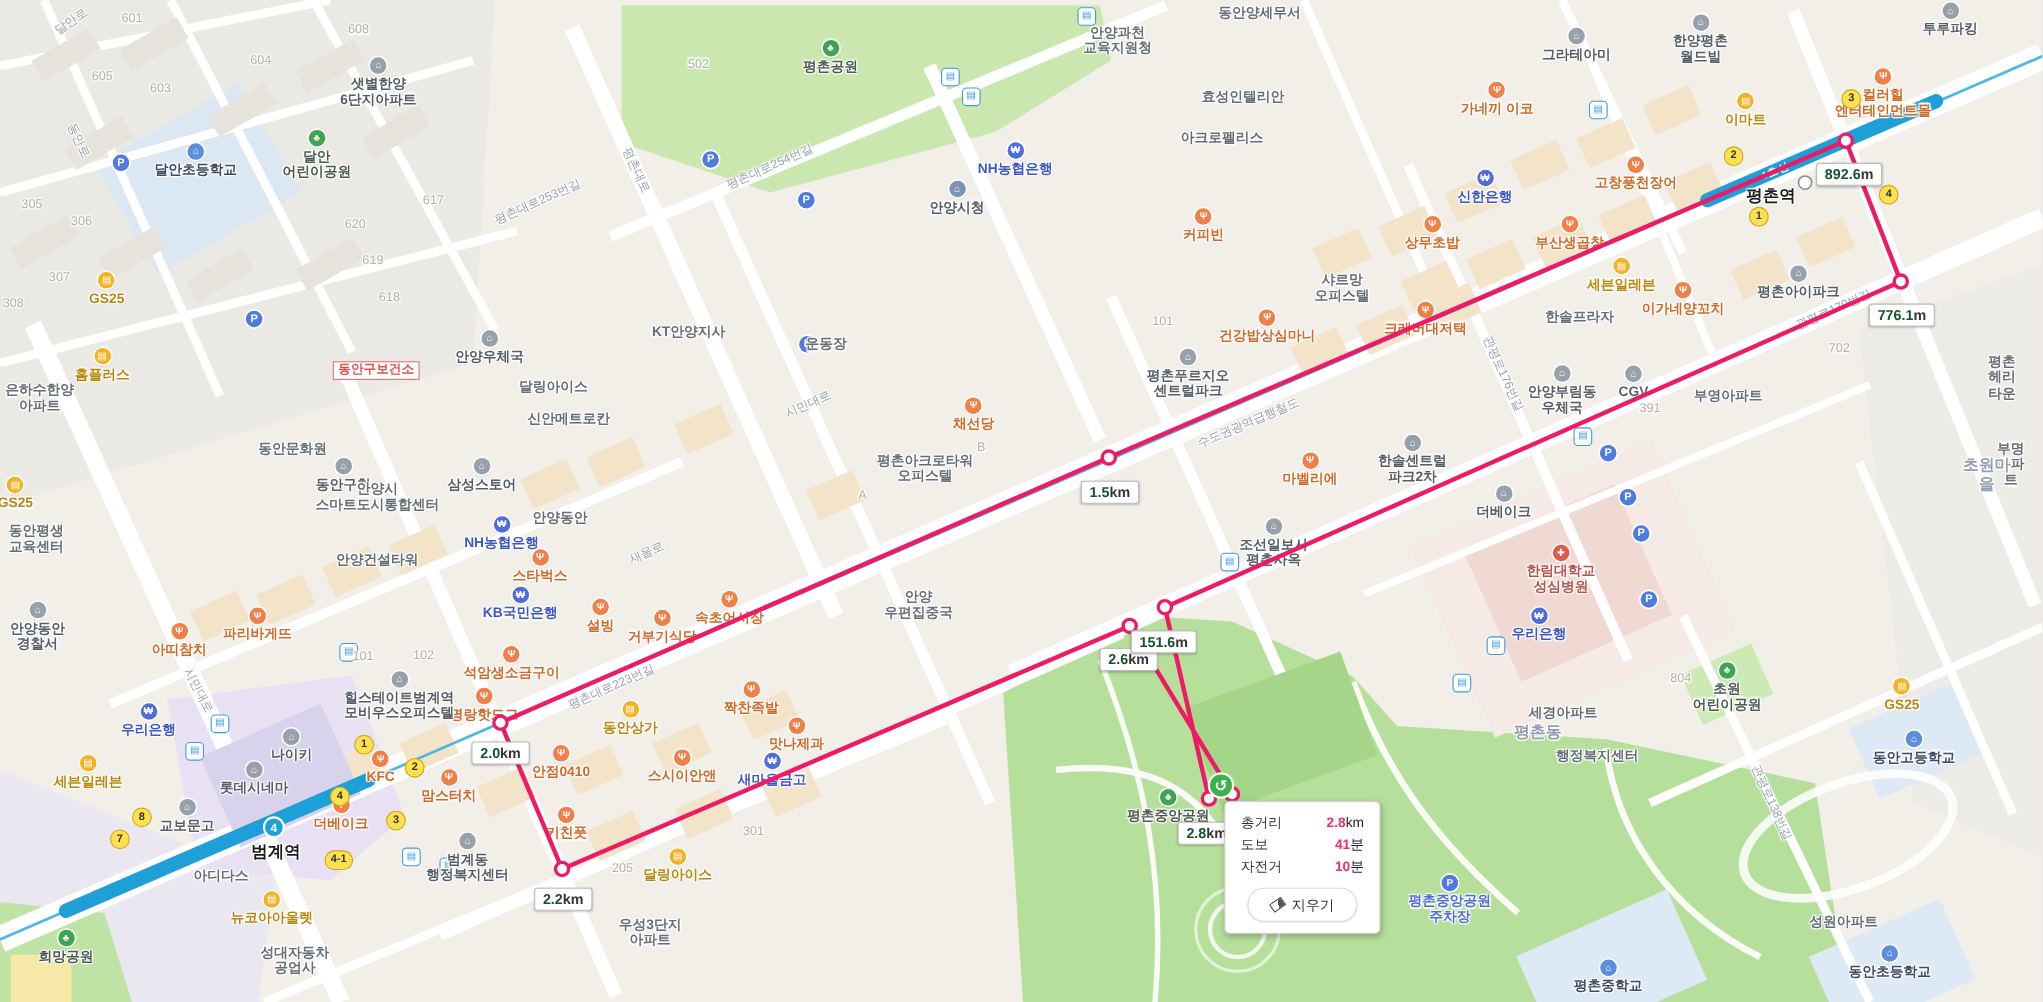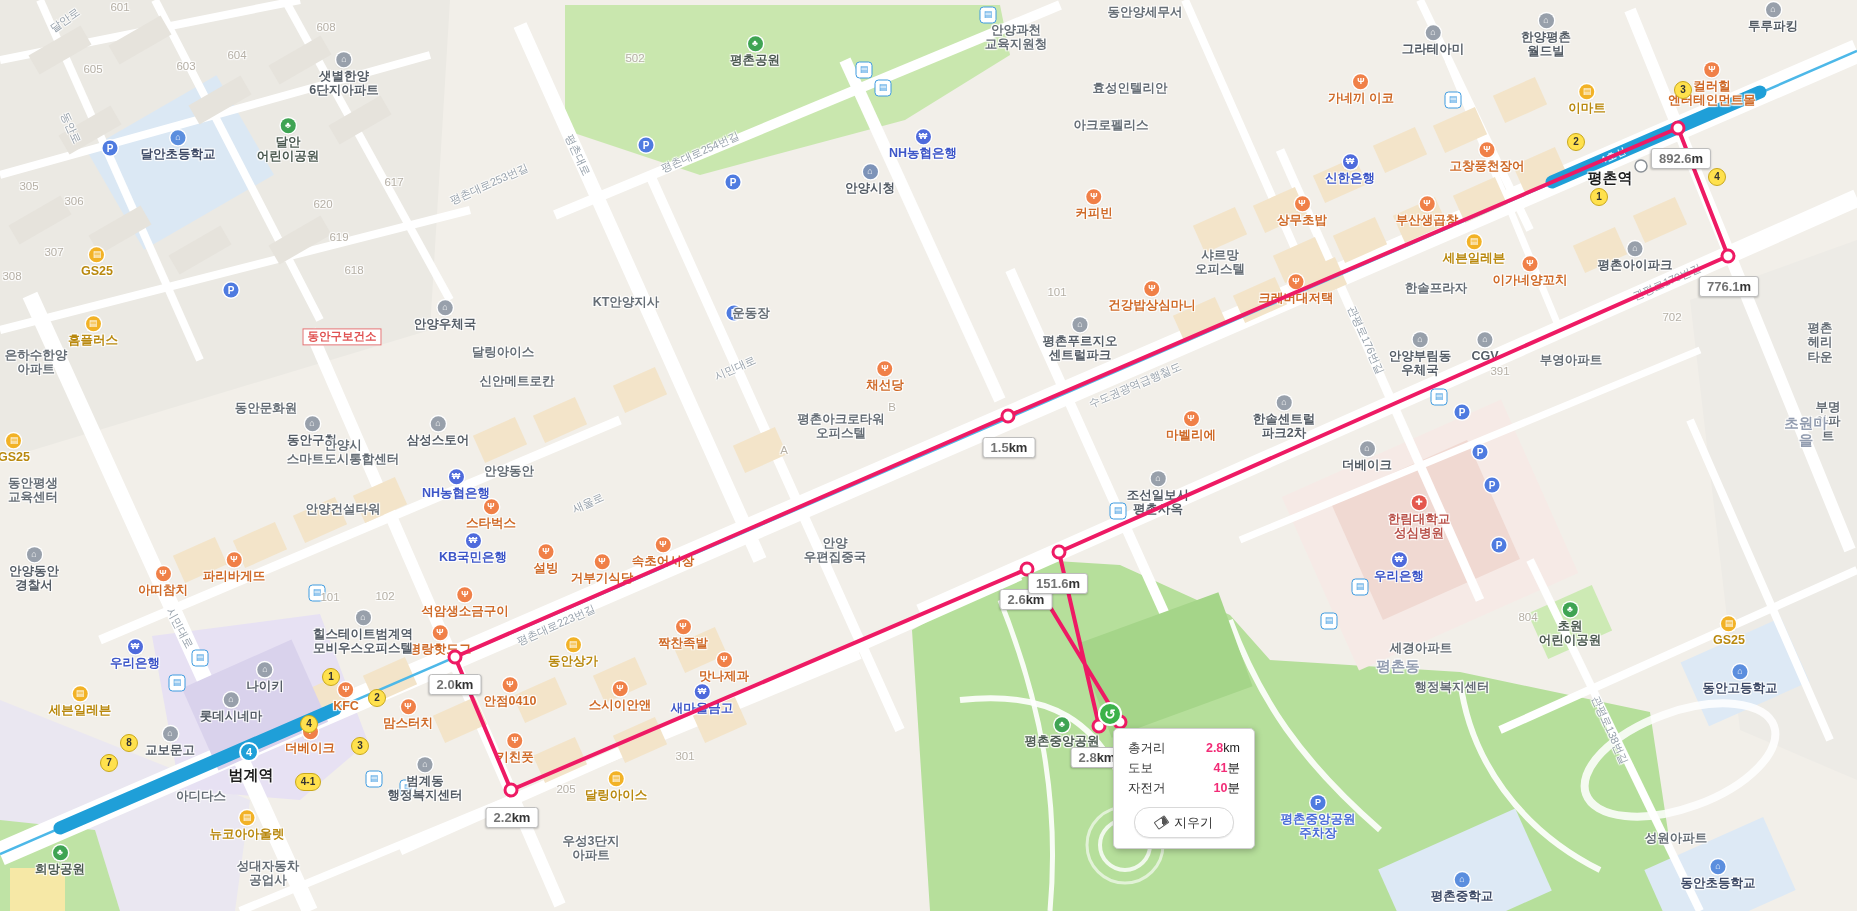--- a/index.html
+++ b/index.html
@@ -35,21 +35,21 @@
   .badge.wide{width:24px;}
   .micon{position:absolute;transform:translate(-50%,-50%);z-index:9;width:15px;height:15px;
        text-align:center;}
   .micon.bus{background:#fff;border:1.5px solid #3f9be0;border-radius:4px;color:#3f9be0;
        font-size:9px;line-height:13px;font-weight:700;}
   .micon.park{background:#4f7be0;border-radius:50%;color:#fff;font-size:10px;line-height:15px;
        font-weight:700;box-shadow:0 0 0 1.5px #fff;}
   .dlabel{position:absolute;transform:translate(-50%,0);background:#fff;border:1px solid #bdbdbd;
        border-radius:3px;padding:2px 7px;font-size:13px;font-weight:700;z-index:44;
        box-shadow:0 1px 2px rgba(0,0,0,.2);white-space:nowrap;}
-  .dlabel b{color:#737373;} .dlabel span{color:#333;}
+  .dlabel b{color:#14532d;} .dlabel span{color:#333;}
   .dlabel.top{z-index:46;}
   #popup{position:absolute;left:1113px;top:728px;width:140px;background:#fff;border:1px solid #cfcfcf;
        border-radius:5px;box-shadow:1px 2px 6px rgba(0,0,0,.25);z-index:60;padding:9px 0 10px;}
   .prow{display:flex;justify-content:space-between;padding:0 14px;font-size:12.5px;color:#333;
        line-height:20px;}
   .prow .pv b{color:#f22c77;font-weight:700;} .prow .pv span{color:#222;}
   #clearbtn{display:flex;align-items:center;justify-content:center;gap:6px;margin:9px auto 0;
        width:98px;height:29px;border:1px solid #d9d9d9;border-radius:15px;background:#fff;
        font-size:13px;color:#333;cursor:pointer;box-shadow:0 1px 1px rgba(0,0,0,.08);}
   .eraser{display:inline-block;width:11px;height:7px;border:1.5px solid #555;border-radius:1px;
@@ -159,23 +159,23 @@
       <rect x="-30" y="-11" width="60" height="22" transform="translate(300 60) rotate(-30)" fill="#e6e3dc"></rect>
       <rect x="-60" y="-45" width="120" height="90" transform="translate(255 705) rotate(-24)" fill="#d9d2ec"></rect>
       <line x1="0" y1="854" x2="1857" y2="51" stroke="#4db8e8" stroke-width="2.5"></line>
       <line x1="60" y1="828" x2="335" y2="709" stroke="#1f9fd8" stroke-width="13" stroke-linecap="round"></line>
       <line x1="1552" y1="182" x2="1760" y2="92" stroke="#1f9fd8" stroke-width="13" stroke-linecap="round"></line>
       <circle cx="1641" cy="166" r="6" fill="#fff" stroke="#8a9096" stroke-width="1.5"></circle>
       <circle cx="249" cy="752" r="9" fill="#1f9fd8" stroke="#fff" stroke-width="2"></circle>
       <text x="249" y="756" text-anchor="middle" font-size="11" font-weight="bold" fill="#fff">4</text>
     </svg>
   <div id="pois">
-      <div class="poi k-num" style="left: 120px; top: 8px;"><span>601</span></div>
+      <div class="poi k-num" style="left: 120px; top: 18px;"><span>601</span></div>
       <div class="poi k-num" style="left: 93px; top: 70px;"><span>605</span></div>
-      <div class="poi k-num" style="left: 146px; top: 67px; margin-left: 40px;"><span>603</span></div>
+      <div class="poi k-num" style="left: 146px; top: 81px;"><span>603</span></div>
       <div class="poi k-num" style="left: 237px; top: 56px;"><span>604</span></div>
       <div class="poi k-num" style="left: 326px; top: 28px;"><span>608</span></div>
       <div class="poi k-num" style="left: 635px; top: 23px; margin-top: 36px;"><span>502</span></div>
       <div class="poi k-num" style="left: 29px; top: 187px;"><span>305</span></div>
       <div class="poi k-num" style="left: 74px; top: 202px;"><span>306</span></div>
       <div class="poi k-num" style="left: 54px; top: 253px;"><span>307</span></div>
       <div class="poi k-num" style="left: 12px; top: 277px;"><span>308</span></div>
       <div class="poi k-num" style="left: 394px; top: 183px;"><span>617</span></div>
       <div class="poi k-num" style="left: 323px; top: 205px;"><span>620</span></div>
       <div class="poi k-num" style="left: 339px; top: 238px;"><span>619</span></div>

